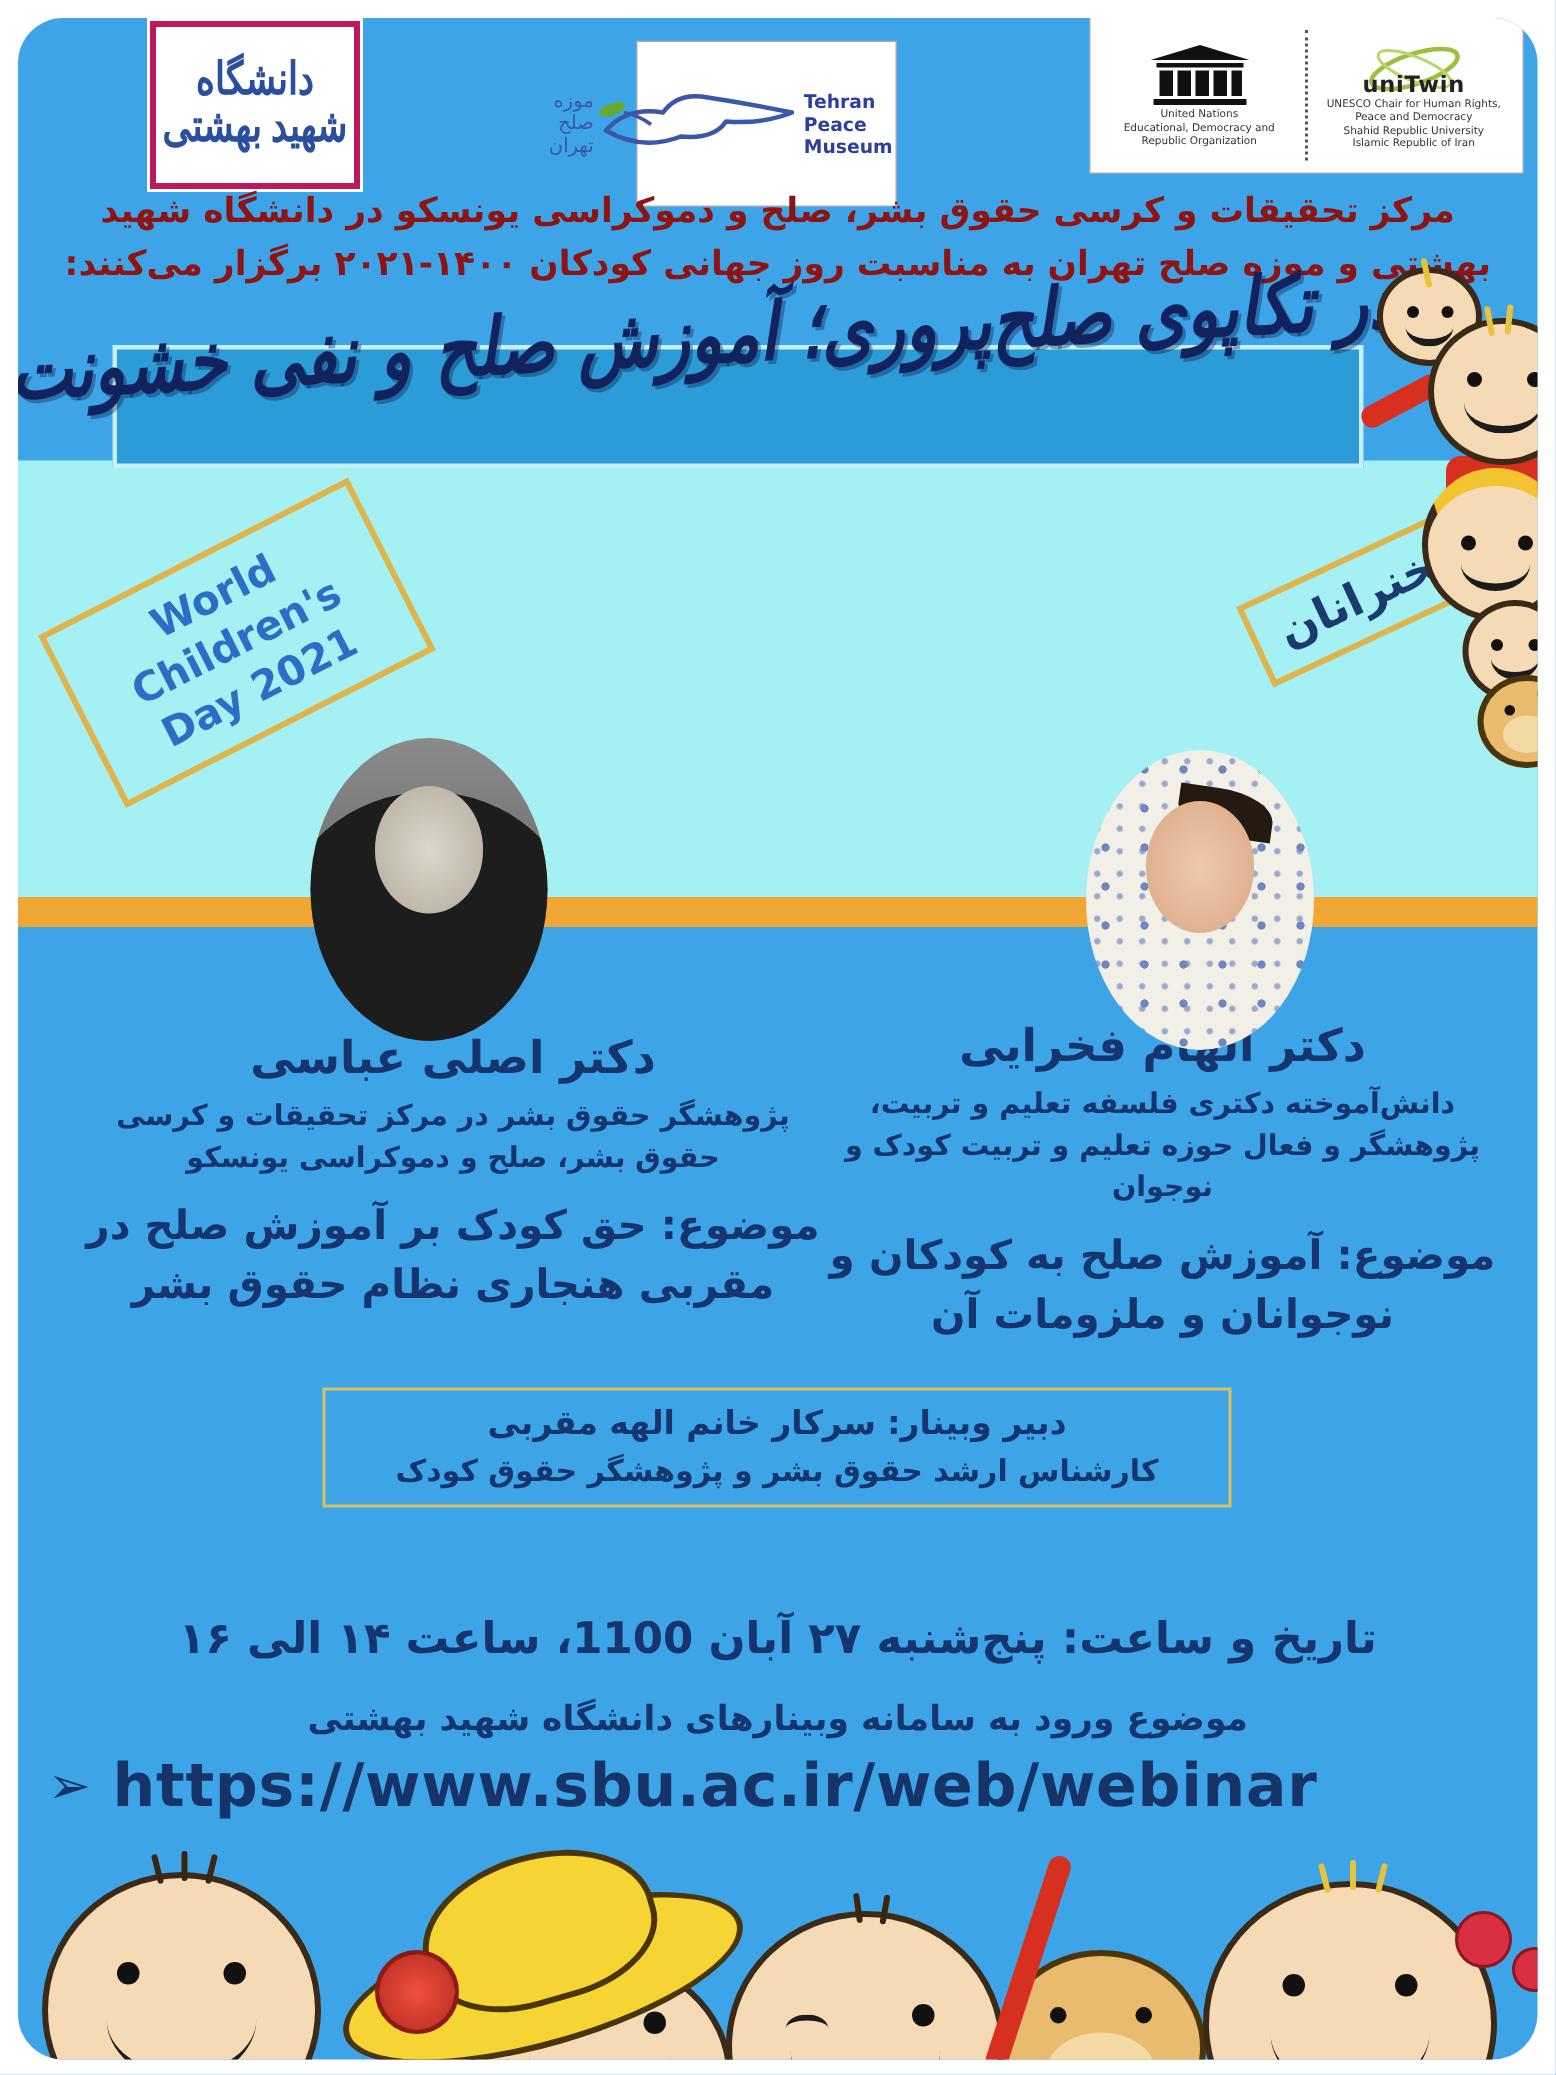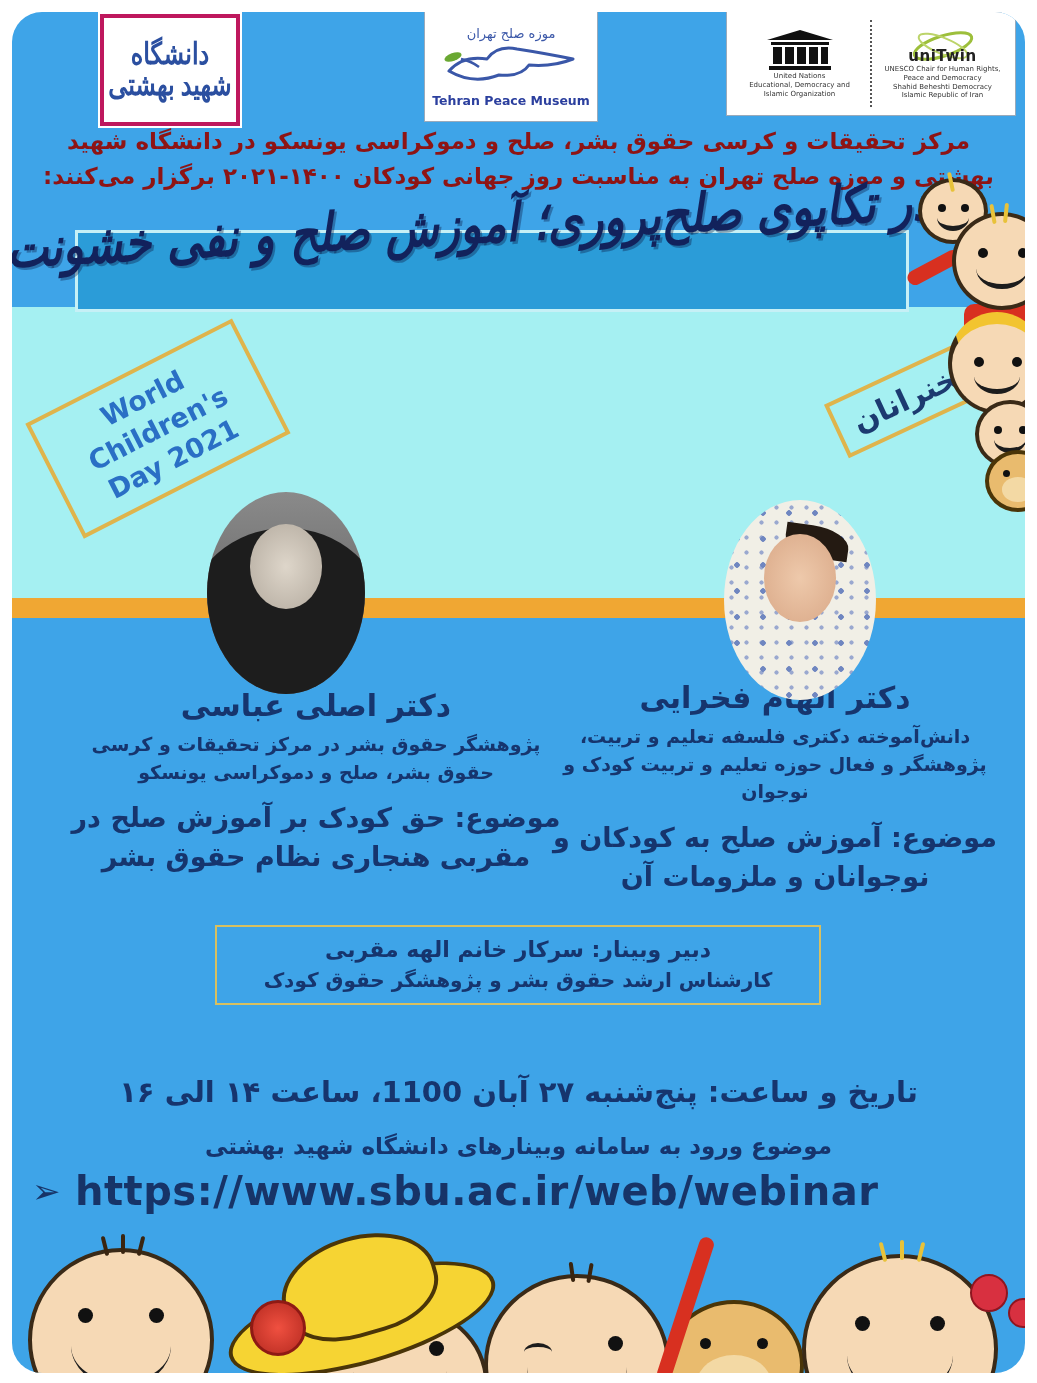--- a/index.html
+++ b/index.html
@@ -7,21 +7,21 @@
   .canvas{position:absolute;left:12px;top:12px;width:1013px;height:1361px;background:#3ea4e8;
           border-radius:30px;overflow:hidden;}
   
   .band-cyan{position:absolute;left:0;top:295px;width:100%;height:291px;background:#a5f0f2;}
   .bar-orange{position:absolute;left:0;top:586px;width:100%;height:20px;background:#f0a733;}
   
   .logo-box{position:absolute;background:#fff;box-shadow:0 0 0 1px #9ab;}
   .sbu{left:88px;top:2px;width:132px;height:104px;border:4px solid #be185d;outline:2px solid #fff;
        display:flex;align-items:center;justify-content:center;text-align:center;font-family:Liberation Serif, serif;}
   .sbu .sbu-cal{color:#2b4fa0;font-weight:bold;font-size:24px;line-height:1.05;transform:scaleY(1.25);direction:rtl;}
-  .tpm{left:413px;top:0;width:172px;height:109px;display:flex;flex-direction:column;align-items:center;justify-content:center;padding:4px 2px;box-sizing:border-box;}
+  .tpm{left:413px;top:16px;width:172px;height:109px;display:flex;flex-direction:row;align-items:center;justify-content:flex-end;padding:4px 2px;box-sizing:border-box;}
   .tpm-fa{color:#3a57a8;font-size:13px;direction:rtl;}
   .tpm-en{color:#2b3f9e;font-size:12.5px;font-weight:bold;}
   .unesco-box{left:715px;top:0;width:288px;height:103px;display:flex;align-items:stretch;padding:4px;box-sizing:border-box;}
   .unesco-half{flex:1;display:flex;flex-direction:column;align-items:center;justify-content:center;padding:2px;}
   .unesco-sep{width:0;border-left:2px dotted #555;margin:4px 2px;}
   .tinycap{font-size:7px;color:#333;line-height:1.25;text-align:center;}
   .tinycap.left-align{text-align:left;}
   .unitwin-word{font-weight:bold;font-size:15px;color:#222;letter-spacing:.5px;border-top:0;}
   .unitwin-mark{position:relative;height:38px;display:flex;align-items:flex-end;}
   
@@ -43,21 +43,21 @@
   .photo-left{left:195px;top:480px;width:158px;height:202px;background:linear-gradient(#8a8a8a,#555);}
   .photo-left .chador{position:absolute;left:-12%;bottom:-6%;width:124%;height:88%;background:#1d1d1d;border-radius:50% 50% 0 0;}
   .photo-left .face{position:absolute;left:27%;top:16%;width:46%;height:42%;background:radial-gradient(#ded6ca,#b3aa9e);border-radius:50%;}
   .photo-right{left:712px;top:488px;width:152px;height:200px;background-color:#f1efe6;
      background-image:radial-gradient(#6f86c0 2.5px,transparent 3px),radial-gradient(#9aa8cf 1.8px,transparent 2.4px);
      background-size:26px 26px,15px 15px;}
   .photo-right .face{position:absolute;left:26%;top:17%;width:48%;height:44%;background:radial-gradient(#eec9ab,#d9a887);border-radius:50%;}
   .photo-right .hairpeek{position:absolute;left:40%;top:13%;width:42%;height:16%;background:#241a12;border-radius:0 60% 0 60%;transform:rotate(8deg);}
   
   .spk{position:absolute;direction:rtl;text-align:center;color:#16356e;font-weight:bold;}
-  .spk-left{left:54px;top:676px;width:500px;}
+  .spk-left{left:40px;top:676px;width:500px;}
   .spk-right{left:528px;top:668px;width:470px;}
   .spk-name{font-size:30px;margin-bottom:8px;}
   .spk-bio{font-size:19px;line-height:1.45;margin:0 auto 12px;width:94%;}
   .spk-topic{font-size:27px;line-height:1.45;}
   
   .sec-box{position:absolute;left:203px;top:913px;width:606px;min-height:80px;border:2px solid #d8c060;
            direction:rtl;text-align:center;color:#16356e;padding:10px 8px;box-sizing:border-box;}
   .sec-line1{font-size:22px;font-weight:bold;margin-bottom:6px;}
   .sec-line2{font-size:20px;font-weight:bold;}
   .schedule{position:absolute;left:20px;top:1063px;width:973px;text-align:center;direction:rtl;
@@ -119,34 +119,34 @@
           <rect x="10" y="19" width="9" height="17" fill="#111"></rect>
           <rect x="22" y="19" width="9" height="17" fill="#111"></rect>
           <rect x="34" y="19" width="9" height="17" fill="#111"></rect>
           <rect x="46" y="19" width="9" height="17" fill="#111"></rect>
           <rect x="58" y="19" width="7" height="17" fill="#111"></rect>
           <rect x="6" y="38" width="62" height="4" fill="#111"></rect>
         </svg>
       </span>
       <div class="tinycap">United Nations</div>
       <div class="tinycap">Educational, Democracy and</div>
-      <div class="tinycap">Islamic Organization</div>
+      <div class="tinycap">Republic Organization</div>
     </div>
     <div class="unesco-sep"></div>
     <div class="unesco-half">
       <div class="unitwin-mark">
         <svg width="70" height="38" viewBox="0 0 70 38" style="position:absolute;left:0;top:0;">
           <ellipse cx="35" cy="19" rx="30" ry="10" fill="none" stroke="#9dbf3b" stroke-width="3" transform="rotate(-18 35 19)"></ellipse>
           <ellipse cx="35" cy="19" rx="26" ry="8" fill="none" stroke="#bcd46a" stroke-width="2" transform="rotate(22 35 19)"></ellipse>
         </svg>
         <span class="unitwin-word" style="position:relative;z-index:2;">uniTwin</span>
       </div>
       <div class="tinycap left-align">UNESCO Chair for Human Rights,</div>
       <div class="tinycap left-align">Peace and Democracy</div>
-      <div class="tinycap left-align">Shahid Beheshti Democracy</div>
+      <div class="tinycap left-align">Shahid Republic University</div>
       <div class="tinycap left-align">Islamic Republic of Iran</div>
     </div>
   </div>
 
   <div class="intro">مرکز تحقیقات و کرسی حقوق بشر، صلح و دموکراسی یونسکو در دانشگاه شهید بهشتی و موزه صلح تهران به مناسبت روز جهانی کودکان ۱۴۰۰-۲۰۲۱ برگزار می‌کنند:</div>
   <div class="title-box"></div>
   <div class="main-title">در تکاپوی صلح‌پروری؛ آموزش صلح و نفی خشونت به کودکان</div>
 
   <div class="stamp stamp-wcd">World Children's Day 2021</div>
   <div class="stamp stamp-speakers">سخنرانان</div>

